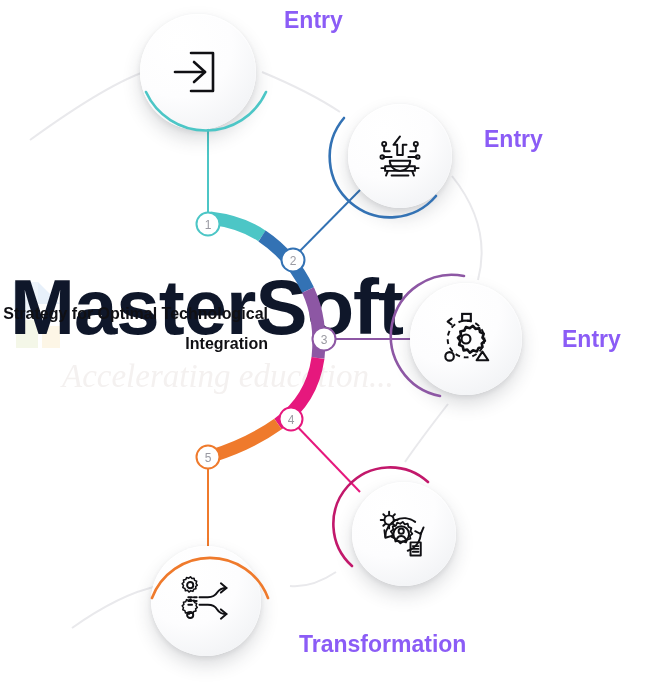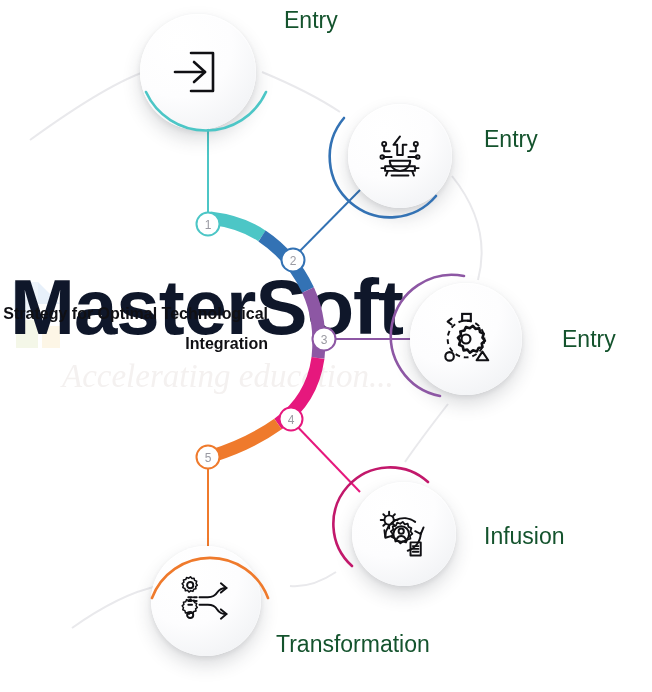--- a/index.html
+++ b/index.html
@@ -18,22 +18,22 @@
           font-style:italic;font-family:"Liberation Serif",serif;}
   .wm-mark{position:absolute;z-index:2;left:8px;top:276px;width:86px;height:86px;}
 
   .bubble{position:absolute;z-index:4;border-radius:50%;
           background:radial-gradient(circle at 34% 26%, #ffffff 0%, #fdfdfe 46%, #eceef1 100%);
           box-shadow:0 9px 18px rgba(40,45,60,.17), 0 2px 5px rgba(40,45,60,.09),
                      inset 0 1px 2px rgba(255,255,255,.95);
           display:flex;align-items:center;justify-content:center;}
   .bubble svg{display:block;}
 
-  .caption{position:absolute;z-index:6;font-size:23px;color:#14532d;white-space:nowrap;
-           font-family:"Liberation Sans",sans-serif;}
+  .caption{position:absolute;z-index:6;font-size:23px;color:#8b5cf6;white-space:nowrap;
+           font-family:"Liberation Sans",sans-serif;font-weight:bold;}
 
   .headline{position:absolute;z-index:6;left:0px;top:283px;width:268px;
             text-align:right;font-size:16px;line-height:30px;font-weight:700;
             color:#101014;font-family:"Liberation Sans",sans-serif;margin-top:16px;}
 
   .num-txt{font-size:12px;fill:#9a9aa2;font-family:"Liberation Sans",sans-serif;
            text-anchor:middle;dominant-baseline:central;}
 </style>
 </head>
 <body>
@@ -188,16 +188,15 @@
       <path d="M 344 118 A 58 58 0 0 0 436 196" stroke="#3372b4"></path>
       <path d="M 464 276 A 60 60 0 0 0 440 396" stroke="#8d57a4"></path>
       <path d="M 428 482 A 56 56 0 0 0 352 566" stroke="#c2186b"></path>
       <path d="M 152 598 A 62 62 0 0 1 268 598" stroke="#ef7a2c"></path>
     </g>
   </svg>
 
   <div class="caption" style="left:284px;top:7px;">Entry</div>
   <div class="caption" style="left:484px;top:126px;">Entry</div>
   <div class="caption" style="left:562px;top:326px;">Entry</div>
-  <div class="caption" style="left:484px;top:523px;">Infusion</div>
-  <div class="caption" style="left:276px;top:631px;">Transformation</div>
+  <div class="caption" style="left:299px;top:631px;">Transformation</div>
 
 </div>
 
 </body></html>

